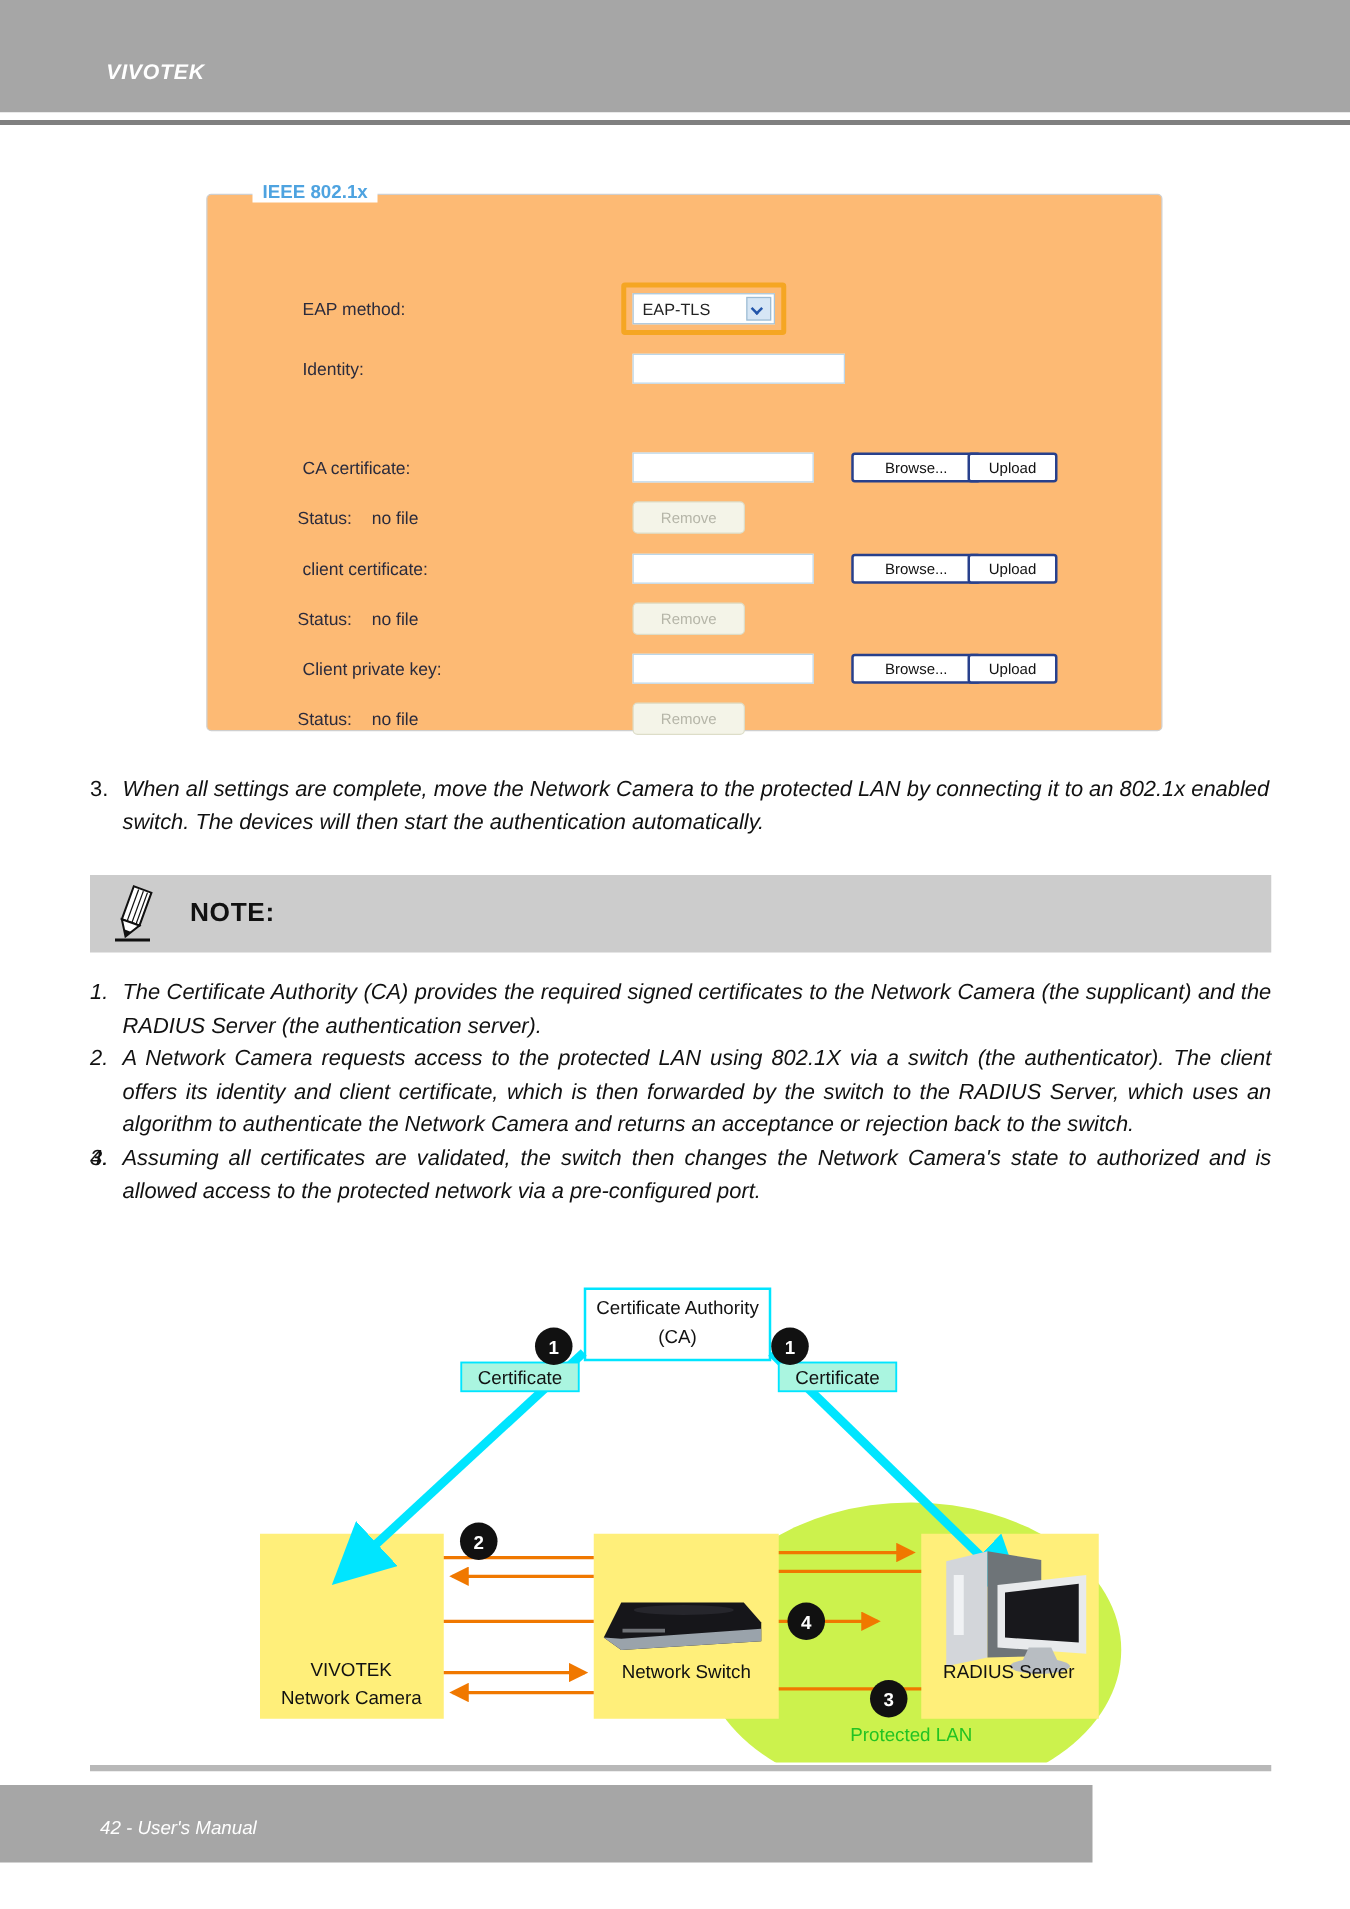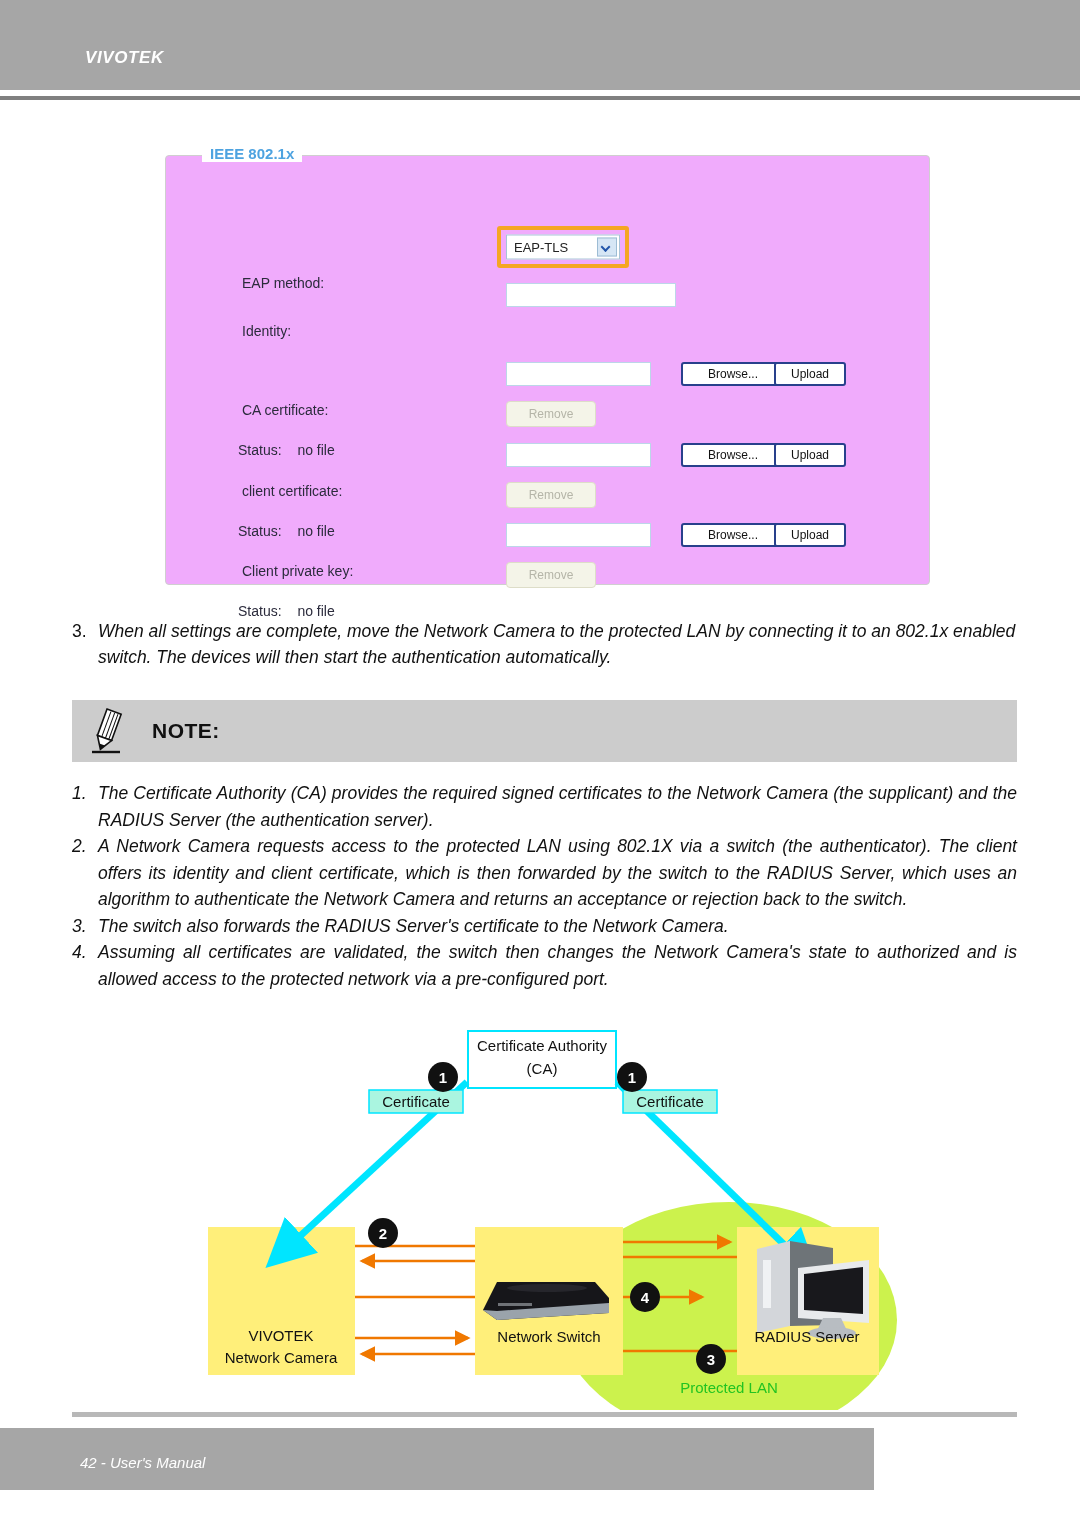--- a/index.html
+++ b/index.html
@@ -46,21 +46,21 @@
     background: #808080;
   }
 
   
   #settings-panel {
     position: absolute;
     left: 165px; top: 155px;
     width: 765px; height: 430px;
     border: 1px solid #cfcfcf;
     border-radius: 4px;
-    background: #f0abfc;
+    background: #fdba74;
     box-sizing: border-box;
   }
   #panel-legend {
     position: absolute;
     left: 36px; top: -11px;
     background: #ffffff;
     padding: 0 8px;
     color: #4ea3e0;
     font-size: 15px;
     font-weight: bold;
@@ -71,21 +71,20 @@
     width: 765px;
     height: 26px;
   }
   .row-label {
     position: absolute;
     font-size: 14px;
     color: #2b2b3c;
     white-space: nowrap;
     top: 50%;
     transform: translateY(-50%);
-    margin-top: 36px;
   }
   .lbl-indent { left: 76px; }
   .lbl-status { left: 72px; }
 
   
   #enable-row { top: 38px; }
   #enable-checkbox {
     position: absolute;
     left: 24px; top: 2px;
     width: 15px; height: 15px;
@@ -422,21 +421,20 @@
   <span class="note-item">
     <span class="num">1.</span>
     <span>The Certificate Authority (CA) provides the required signed certificates to the Network Camera (the supplicant) and the RADIUS Server (the authentication server).</span>
   </span>
   <span class="note-item">
     <span class="num">2.</span>
     <span>A Network Camera requests access to the protected LAN using 802.1X via a switch (the authenticator). The client offers its identity and client certificate, which is then forwarded by the switch to the RADIUS Server, which uses an algorithm to authenticate the Network Camera and returns an acceptance or rejection back to the switch.</span>
   </span>
   <span class="note-item">
     <span class="num">3.</span>
-    <span>The switch also forwards the RADIUS Server's certificate to the Network Camera.</span>
   </span>
   <span class="note-item">
     <span class="num">4.</span>
     <span>Assuming all certificates are validated, the switch then changes the Network Camera's state to authorized and is allowed access to the protected network via a pre-configured port.</span>
   </span>
 </div>
 
 <div id="diagram">
 <svg width="1080" height="390" viewBox="0 0 1080 390">
   <defs>

